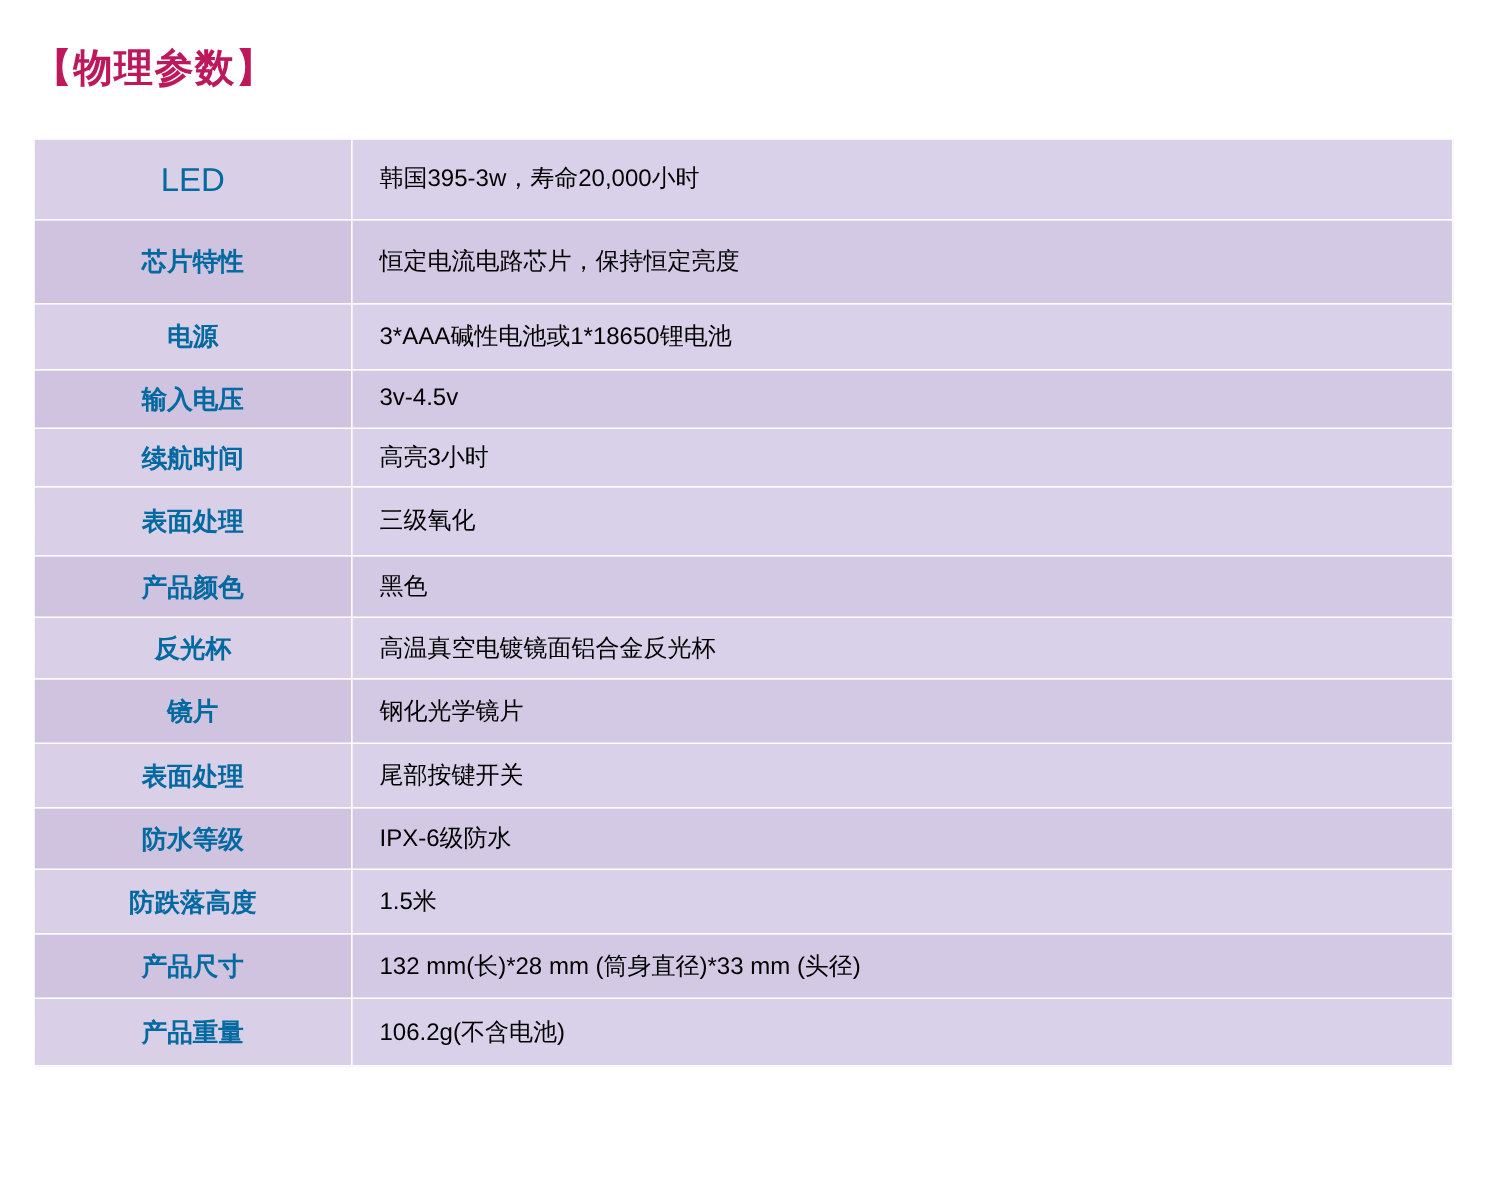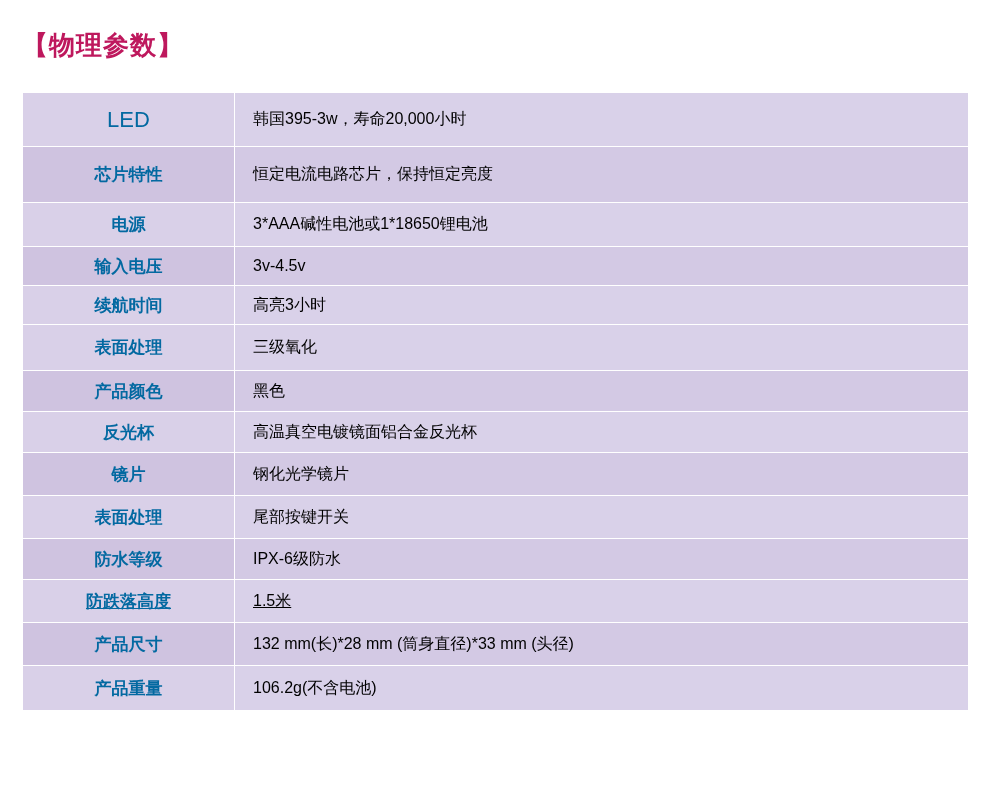--- a/index.html
+++ b/index.html
@@ -71,21 +71,21 @@
   tr.r2 td { height: 44px; }
   tr.r3 td { height: 39px; }
   tr.r4 td { height: 39px; }
   tr.r5 td { height: 39px; }
   tr.r6 td { height: 46px; }
   tr.r7 td { height: 41px; }
   tr.r8 td { height: 41px; }
   tr.r9 td { height: 43px; }
   tr.r10 td { height: 43px; }
   tr.r11 td { height: 41px; }
-  tr.r12 td { height: 43px; text-decoration: underline; }
+  tr.r12 td { height: 43px; }
   tr.r13 td { height: 43px; }
   tr.r14 td { height: 45px; }
 
   tr.r0 td.cell-label { font-size: 22px; font-weight: normal; }
 </style>
 </head>
 <body>
 
 <div class="page">
 

